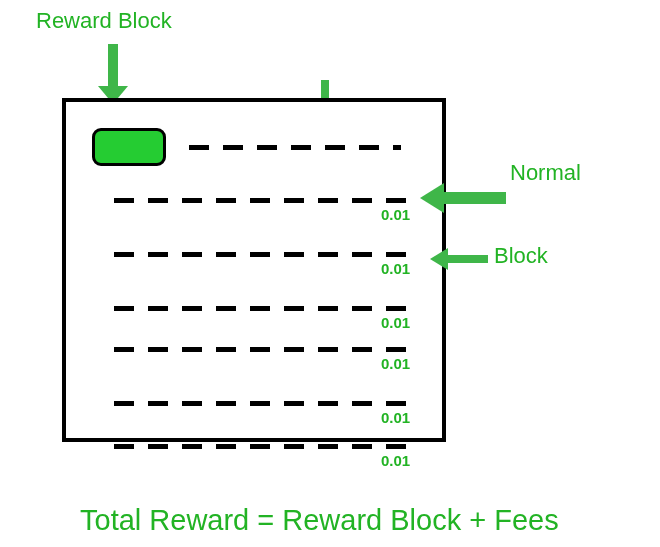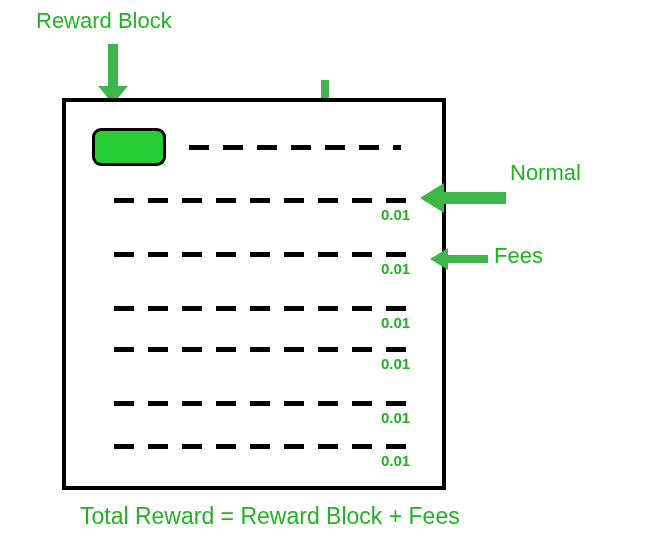--- a/index.html
+++ b/index.html
@@ -15,41 +15,41 @@
   }
   .stage{position:absolute;inset:0;}
   .lbl{
     position:absolute;color:var(--label-green);
     font-size:22px;font-weight:400;white-space:nowrap;line-height:1.2;
   }
   .arrow{position:absolute;}
   .arrow svg{display:block;}
   .arrow svg *{fill:var(--arrow-green);}
   .block-box{
-    position:absolute;left:62px;top:98px;width:384px;height:392px;
+    position:absolute;left:62px;top:98px;width:384px;height:344px;
     border:4px solid var(--line-black);background:#ffffff;
   }
   .reward-rect{
     position:absolute;left:26px;top:26px;width:74px;height:38px;
     background:var(--reward-fill);border:3px solid var(--line-black);
     border-radius:9px;
   }
   .dash-row{
     position:absolute;height:5px;
     background:repeating-linear-gradient(to right,
       var(--line-black) 0 20px, transparent 20px 34px);
   }
   .dash-coinbase{left:123px;top:43px;width:212px;}
   .fee-val{
     position:absolute;color:var(--label-green);
     font-size:15px;font-weight:700;white-space:nowrap;
   }
   .normal-lbl{left:510px;top:160px;text-align:left;}
   .fees-lbl{left:494px;top:243px;}
-  .total-lbl{left:80px;top:503px;font-size:23px;}
+  .total-lbl{left:80px;top:503px;font-size:29px;}
   .reward-lbl{left:36px;top:8px;}
   .coinbase-lbl{left:204px;top:49px;}
 </style>
 </head>
 <body>
 
 <div class="stage">
 
   <div class="lbl reward-lbl">Reward Block</div>
 
@@ -93,21 +93,21 @@
     <div>Normal</div>
   </div>
 
   <div class="arrow" style="left:420px;top:183px;">
     <svg width="86" height="30" viewBox="0 0 86 30">
       <rect x="24" y="9" width="62" height="12"></rect>
       <polygon points="24,0 24,30 0,15"></polygon>
     </svg>
   </div>
 
-  <div class="lbl fees-lbl">Fees</div>
+  <div class="lbl fees-lbl">Block</div>
 
   <div class="arrow" style="left:430px;top:248px;">
     <svg width="58" height="22" viewBox="0 0 58 22">
       <rect x="18" y="7" width="40" height="8"></rect>
       <polygon points="18,0 18,22 0,11"></polygon>
     </svg>
   </div>
 
   <div class="lbl total-lbl">Total Reward = Reward Block + Fees</div>
 

